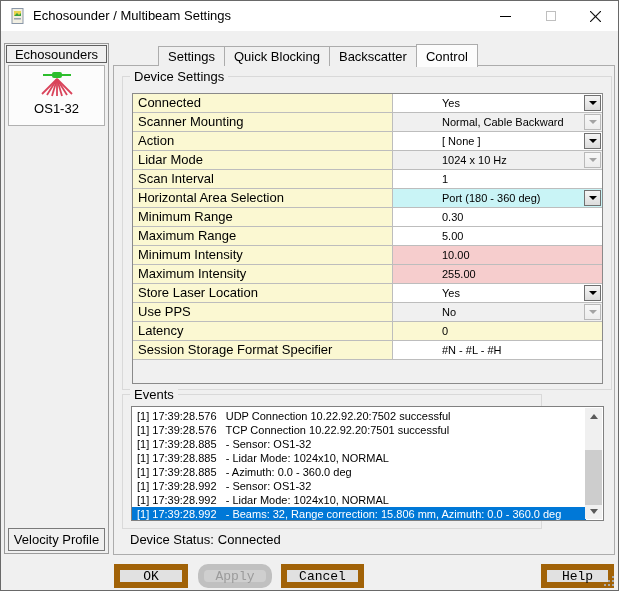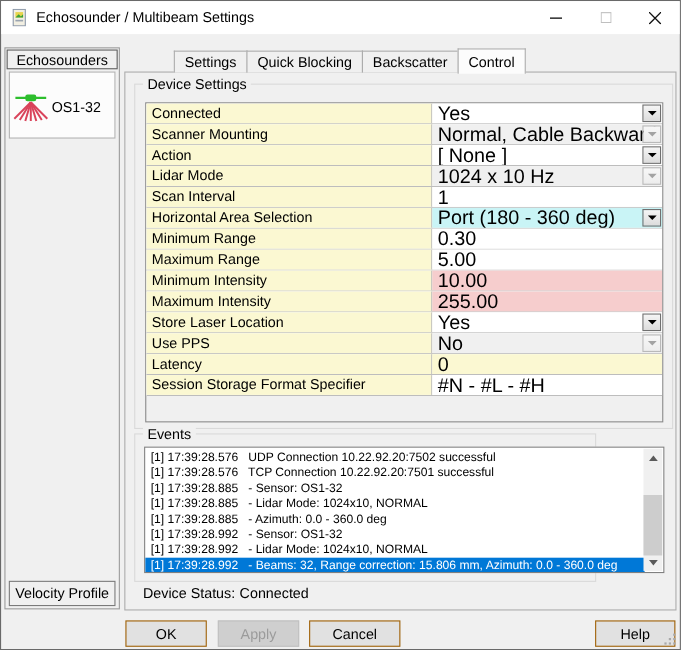--- a/index.html
+++ b/index.html
@@ -15,21 +15,21 @@
   .titlebar .app-icon { position:absolute; left:10px; top:7px; width:14px; height:16px; }
   .titlebar .title { position:absolute; left:32px; top:7px; font-size:13px; color:#000; white-space:nowrap; }
   .caption-btn { position:absolute; top:0; width:45px; height:30px; display:flex; align-items:center; justify-content:center; background:transparent; border:none; }
   .btn-min { right:90px; } .btn-max { right:45px; } .btn-close { right:0; }
 
   
   .sidebar { position:absolute; left:3px; top:42px; width:105px; height:511px; border:1px solid #9b9b9b; background:#f0f0f0; }
   .sidebar-header { position:absolute; left:1px; top:1px; right:1px; height:18px; border:1px solid #5f5f5f; background:#f0f0f0;
     display:flex; align-items:center; justify-content:center; font-size:13px; }
   .device-item { position:absolute; left:3px; top:21px; width:97px; height:61px; background:#fcfcfc; border:1px solid #b1b1b1;
-    display:flex; flex-direction:row; align-items:center; }
+    display:flex; flex-direction:column; align-items:center; }
   .device-item svg { margin-top:5px; }
   .device-item .device-label { font-size:13px; margin-top:4px; }
   .sidebar-bottom-btn { position:absolute; left:3px; bottom:2px; width:97px; height:23px; border:1px solid #7a7a7a; background:#f0f0f0;
     display:flex; align-items:center; justify-content:center; font-size:13px; }
 
   
   .tab-pane { position:absolute; left:112px; top:64px; width:502px; height:490px; border:1px solid #acacac; background:#f0f0f0; }
   .tab-strip { position:absolute; left:117px; top:42px; height:23px; display:flex; align-items:flex-end; z-index:3;padding-left:40px; }
   .tab { height:20px; padding:0 9px; background:#f0f0f0; border:1px solid #acacac; border-bottom:none; margin-right:-1px;
     display:flex; align-items:center; font-size:13px; white-space:nowrap; }
@@ -39,21 +39,21 @@
   .groupbox { position:absolute; border:1px solid #d9d9d9; }
   .groupbox-label { position:absolute; top:-8px; left:7px; background:#f0f0f0; padding:0 4px; font-size:13px; white-space:nowrap; }
   .gb-settings { left:120px; top:74px; width:490px; height:314px; }
   .gb-events   { left:120px; top:392px; width:420px; height:135px; }
 
   
   .settings-grid { position:absolute; left:9px; top:16px; width:471px; height:291px; border:1px solid #8a8a8a; background:#f0f0f0; overflow:hidden; }
   .setting-row { display:flex; height:19px; border-bottom:1px solid #bdbdbd; background:#fff; }
   .cell-label { width:260px; border-right:1px solid #bdbdbd; background:var(--cell-yellow); font-size:13px; line-height:18px; padding-left:5px;
     white-space:nowrap; overflow:hidden; }
-  .cell-value { flex:1; position:relative; font-size:18px; }
+  .cell-value { flex:1; position:relative; font-size:11px;padding-left:44px; }
   .cell-value .value-text { line-height:18px; padding-left:5px; white-space:nowrap; overflow:hidden; }
   .bg-white { background:#ffffff; }
   .bg-gray  { background:var(--cell-gray); }
   .bg-cyan  { background:var(--cell-cyan); }
   .bg-pink  { background:var(--cell-pink); }
   .bg-yellow{ background:var(--cell-yellow); }
   .dropdown-button { position:absolute; top:1px; bottom:1px; right:1px; width:17px;
     border:1px solid #707070; background:linear-gradient(#f5f5f5,#dcdcdc);
     display:flex; align-items:center; justify-content:center; }
   .dropdown-button .arrow { width:0; height:0; border-left:4px solid transparent; border-right:4px solid transparent; border-top:4px solid #000; }
@@ -69,24 +69,24 @@
   .sb-btn { position:absolute; left:0; width:17px; height:16px; display:flex; align-items:center; justify-content:center; }
   .sb-up { top:0; } .sb-down { bottom:0; }
   .sb-arrow-up { width:0;height:0;border-left:4px solid transparent;border-right:4px solid transparent;border-bottom:5px solid #5a5a5a; }
   .sb-arrow-down { width:0;height:0;border-left:4px solid transparent;border-right:4px solid transparent;border-top:5px solid #5a5a5a; }
   .sb-track { position:absolute; left:0; top:16px; bottom:16px; width:17px; }
   .sb-thumb { position:absolute; left:0; top:26px; width:17px; height:55px; background:#cdcdcd; }
 
   
   .status-line { position:absolute; left:16px; top:466px; font-size:13px; display:flex; }
   .status-line .status-value { margin-left:4px; }
-  .footer-btn { position:absolute; top:563px; height:24px; background:#e1e1e1; border:1px solid #a16207; font-size:13px;
-    display:flex; align-items:center; justify-content:center; font-family:Liberation Sans, sans-serif; }
+  .footer-btn { position:absolute; top:563px; height:24px; background:#e1e1e1; border:6px solid #a16207; font-size:13px;
+    display:flex; align-items:center; justify-content:center; font-family:Liberation Mono, monospace; }
   .btn-ok { left:113px; width:74px; }
-  .btn-apply { left:197px; width:74px; background:#cfcfcf; border-color:#c0c0c0; color:#9b9b9b; }
+  .btn-apply { left:197px; width:74px; background:#cfcfcf; border-color:#c0c0c0; color:#9b9b9b;border-radius:10px; }
   .btn-cancel { left:280px; width:83px; }
   .btn-help { left:540px; width:73px; }
 
   .resize-grip { position:absolute; right:4px; bottom:4px; width:2px; height:2px; background:#a9a9a9;
     box-shadow:-4px 0 #a9a9a9, -8px 0 #a9a9a9, 0 -4px #a9a9a9, -4px -4px #a9a9a9, 0 -8px #a9a9a9; }
 </style>
 </head>
 <body>
 
 <div class="window">

